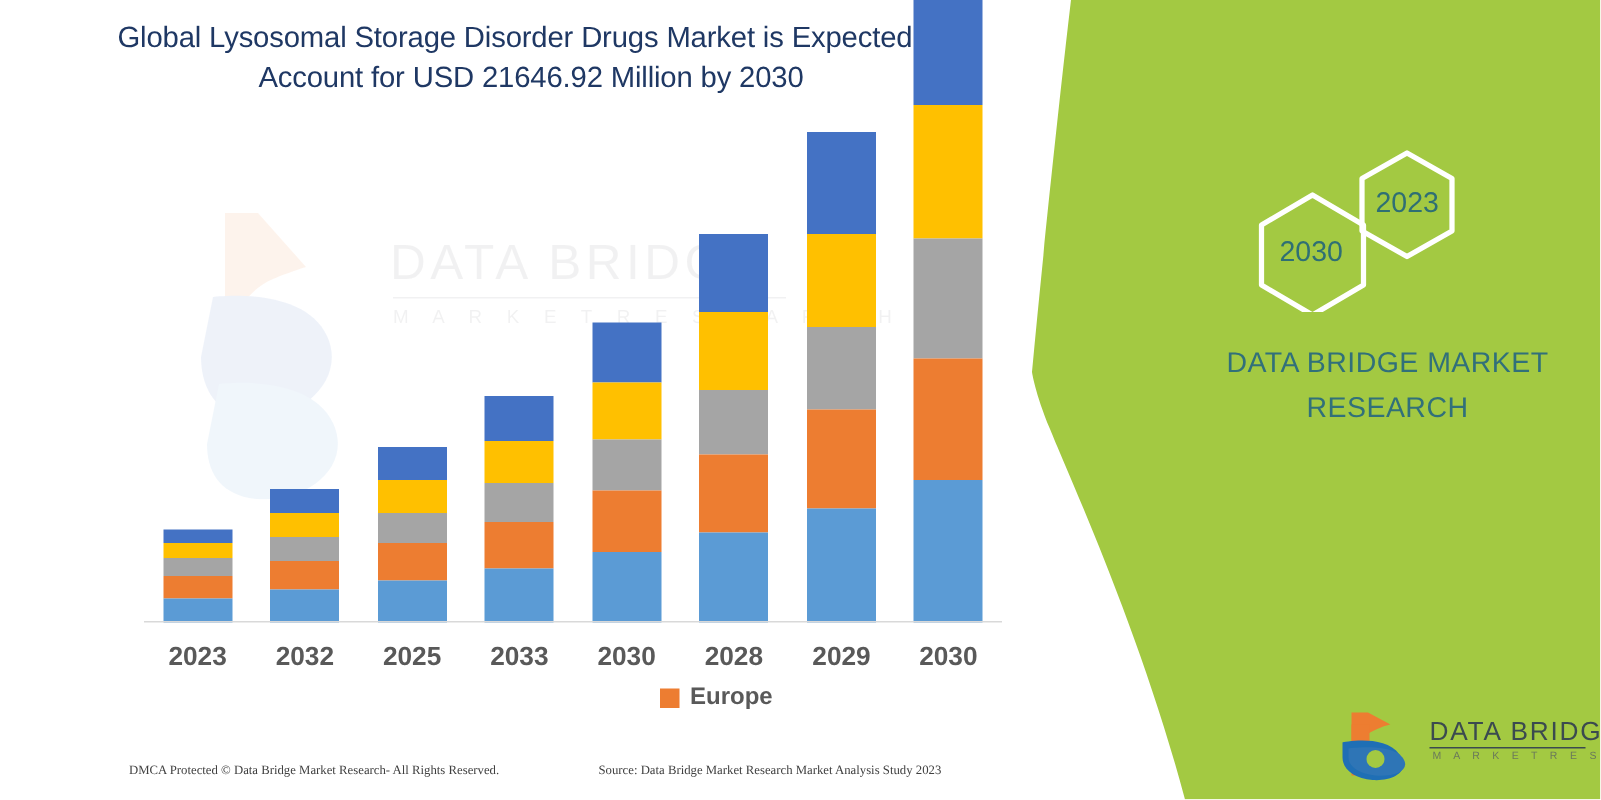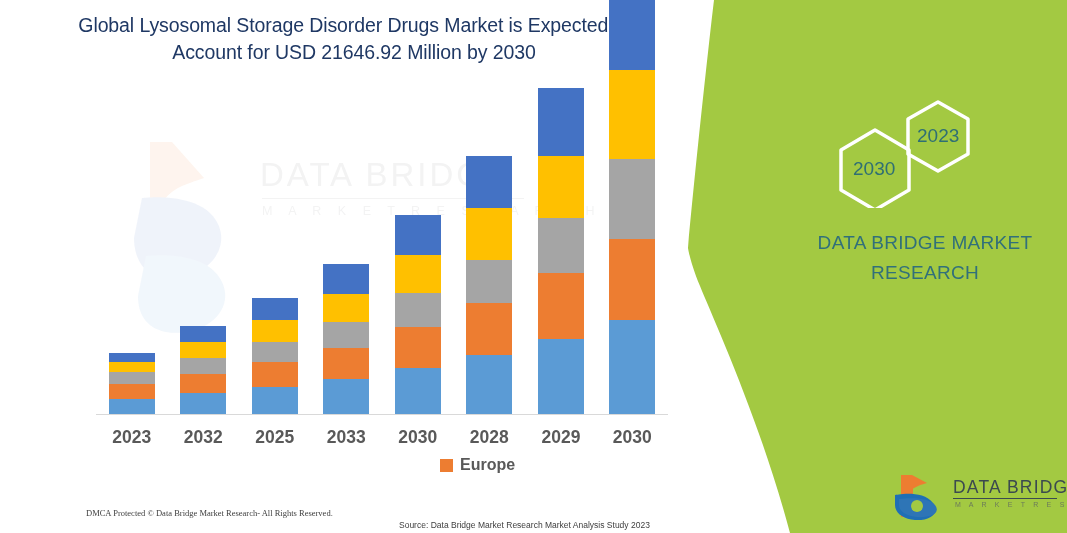--- a/index.html
+++ b/index.html
@@ -165,24 +165,24 @@
     left: 86px;
     top: 508px;
     font-size: 8.5px;
     color: #404040;
     font-family: "Liberation Serif", serif;
     white-space: nowrap;
   }
   #footer-right {
     position: absolute;
     left: 399px;
-    top: 520px;
+    top: 508px;
     font-size: 8.5px;
     color: #404040;
-    font-family: Liberation Sans, sans-serif;
+    font-family: Liberation Serif, serif;
     white-space: nowrap;
   }
 
   
   #panel-title {
     position: absolute;
     left: 766px;
     top: 12px;
     width: 290px;
     text-align: right;

